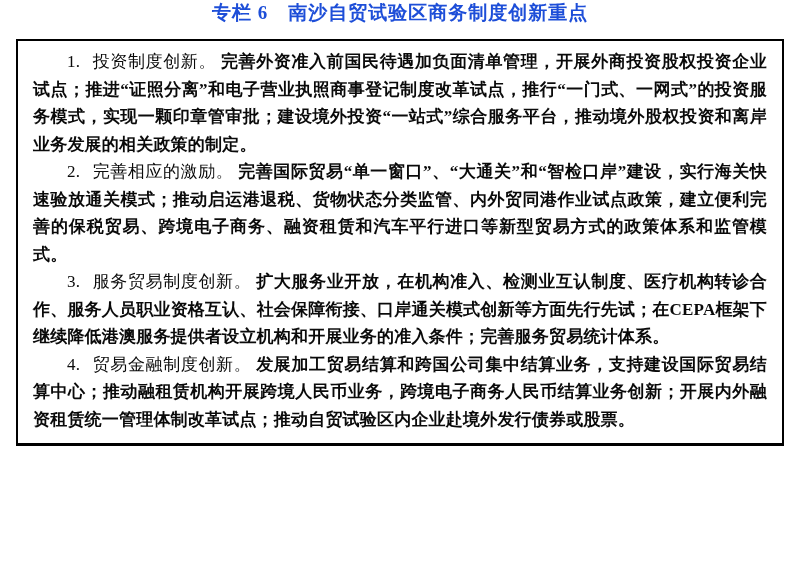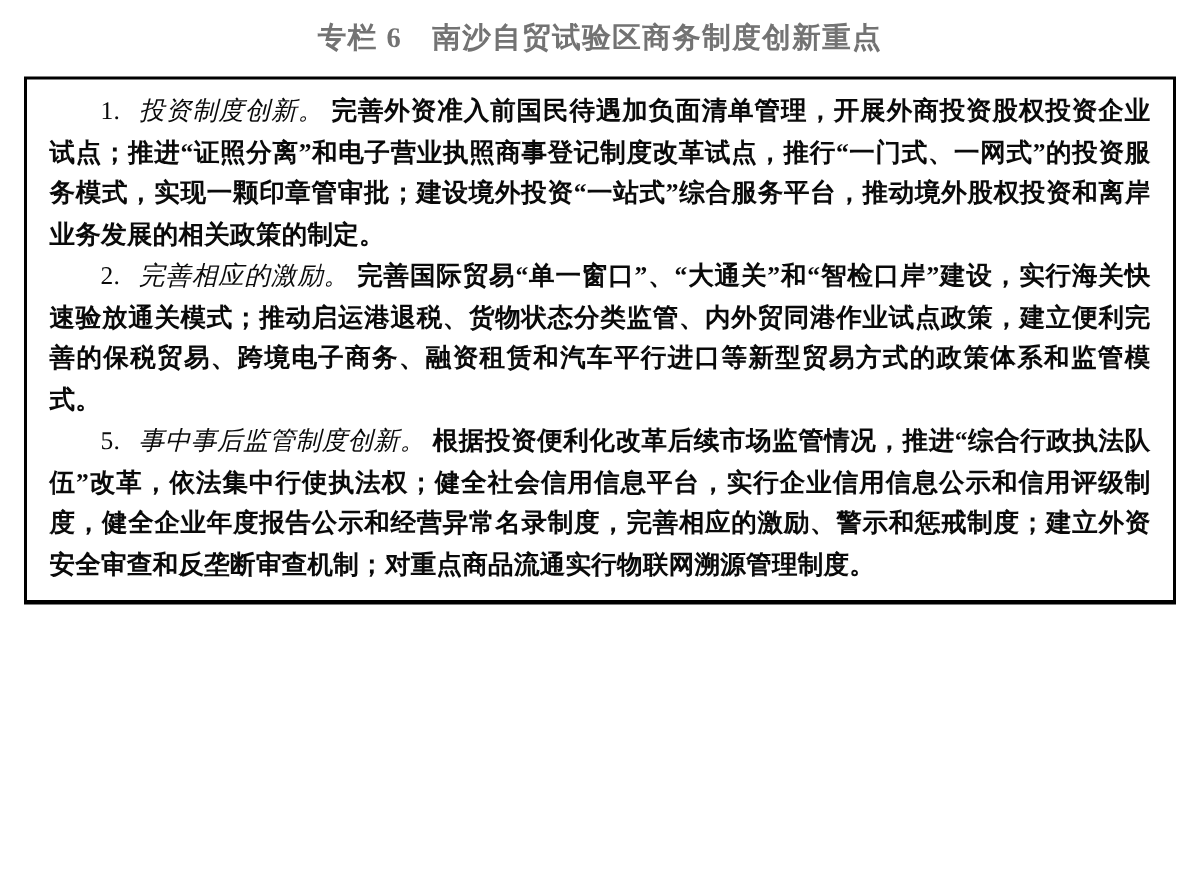--- a/index.html
+++ b/index.html
@@ -10,26 +10,26 @@
     overflow: hidden;
   }
   .page {
     width: 800px;
     height: 579px;
     background: #ffffff;
     color: #000000;
     font-family: "Liberation Serif", "DejaVu Serif", serif;
   }
   .title {
-    margin: 12px 0 13px 0;
+    margin: 0 0 13px 0;
     text-align: center;
     font-size: 19px;
     font-weight: bold;
     letter-spacing: 1px;
-    color: #737373;
+    color: #1d4ed8;
   }
   .box {
     margin: 0 16px;
     border: 2px solid #000000;
     border-bottom-width: 3px;
     padding: 7px 15px 10px 15px;
     background: #ffffff;
   }
   .para {
     font-size: 17px;
@@ -37,21 +37,20 @@
     text-align: justify;
     text-indent: 2em;
     color: #0a0a0a;
     letter-spacing: 0.2px;
   }
   .num {
     margin-right: 0.45em;
     font-style: normal;
   }
   .lead {
-    font-style: italic; 
   }
   .body-text {
     font-style: normal;
     font-weight: bold;
   }
 </style>
 </head>
 <body>
 
 <div class="page">
@@ -65,23 +64,28 @@
       <span class="lead">投资制度创新。</span>
       <span class="body-text">完善外资准入前国民待遇加负面清单管理，开展外商投资股权投资企业试点；推进“证照分离”和电子营业执照商事登记制度改革试点，推行“一门式、一网式”的投资服务模式，实现一颗印章管审批；建设境外投资“一站式”综合服务平台，推动境外股权投资和离岸业务发展的相关政策的制定。</span>
     </p>
 
     <p class="para">
       <span class="num">2.</span>
       <span class="lead">完善相应的激励。</span>
       <span class="body-text">完善国际贸易“单一窗口”、“大通关”和“智检口岸”建设，实行海关快速验放通关模式；推动启运港退税、货物状态分类监管、内外贸同港作业试点政策，建立便利完善的保税贸易、跨境电子商务、融资租赁和汽车平行进口等新型贸易方式的政策体系和监管模式。</span>
     </p>
 
-
+    <p class="para">
+      <span class="num">3.</span>
+      <span class="lead">服务贸易制度创新。</span>
+      <span class="body-text">扩大服务业开放，在机构准入、检测业互认制度、医疗机构转诊合作、服务人员职业资格互认、社会保障衔接、口岸通关模式创新等方面先行先试；在CEPA框架下继续降低港澳服务提供者设立机构和开展业务的准入条件；完善服务贸易统计体系。</span>
+    </p>
 
     <p class="para">
-      <span class="num">5.</span>
-      <span class="lead">事中事后监管制度创新。</span>
-      <span class="body-text">根据投资便利化改革后续市场监管情况，推进“综合行政执法队伍”改革，依法集中行使执法权；健全社会信用信息平台，实行企业信用信息公示和信用评级制度，健全企业年度报告公示和经营异常名录制度，完善相应的激励、警示和惩戒制度；建立外资安全审查和反垄断审查机制；对重点商品流通实行物联网溯源管理制度。</span>
+      <span class="num">4.</span>
+      <span class="lead">贸易金融制度创新。</span>
+      <span class="body-text">发展加工贸易结算和跨国公司集中结算业务，支持建设国际贸易结算中心；推动融租赁机构开展跨境人民币业务，跨境电子商务人民币结算业务创新；开展内外融资租赁统一管理体制改革试点；推动自贸试验区内企业赴境外发行债券或股票。</span>
     </p>
+
 
   </div>
 
 </div>
 
 </body></html>

